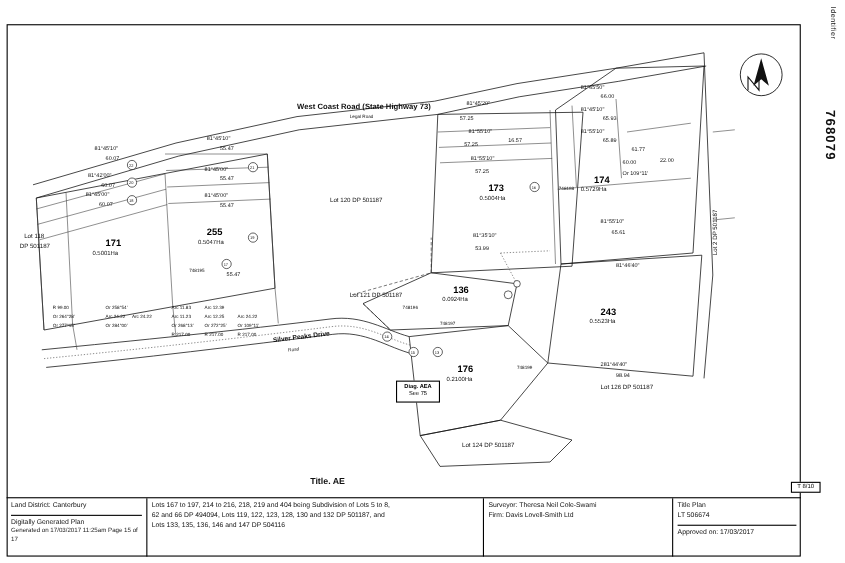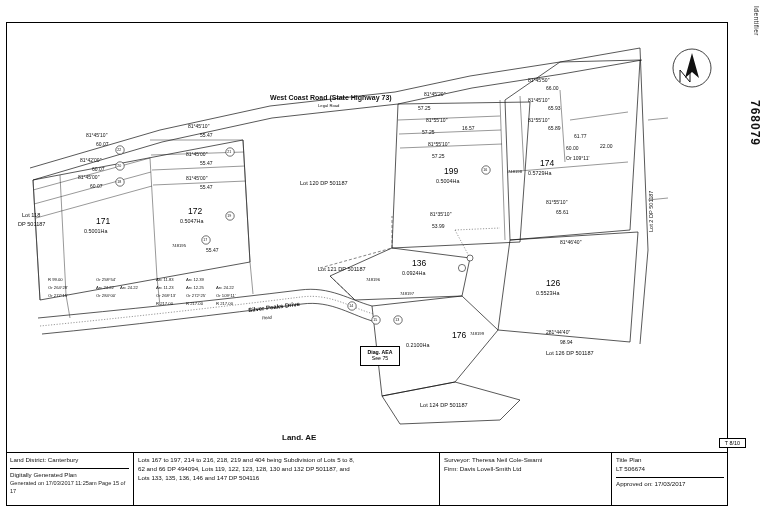--- a/index.html
+++ b/index.html
@@ -44,21 +44,21 @@
   .tb-note{font-size:5.6px;line-height:1.4;color:#222;}
 
   
   .t{position:absolute;font-size:5px;line-height:1.05;color:#111;white-space:nowrap;}
   .t.b{font-weight:bold;}
   .t.s4{font-size:4.2px;}
   .t.s6{font-size:6px;}
   .t.s7{font-size:7px;}
   .t.s8{font-size:8px;font-weight:bold;}
 
-  .lotno{position:absolute;font-size:8.5px;font-weight:normal;color:#000;}
+  .lotno{position:absolute;font-size:8.5px;font-weight:bold;color:#000;}
   .lotarea{position:absolute;font-size:5.4px;color:#111;}
   .lotsub{position:absolute;font-size:5.6px;color:#111;}
 
   svg.plan{position:absolute;left:0;top:0;width:768px;height:512px;}
   svg.plan line, svg.plan path, svg.plan polygon, svg.plan polyline{
     vector-effect:non-scaling-stroke;
   }
   .hair{stroke:#111;stroke-width:.7;fill:none;}
   .thin{stroke:#333;stroke-width:.5;fill:none;}
   .dash{stroke:#333;stroke-width:.6;fill:none;stroke-dasharray:3 2;}
@@ -179,47 +179,47 @@
 
   <div class="t s7 b" style="left:270px;top:94px;">West Coast Road (State Highway 73)</div>
   <div class="t s4" style="left:318px;top:104px;">Legal  Road</div>
 
   <div class="t s6 b" style="left:248px;top:304px;transform:rotate(-7deg);">Silver Peaks Drive</div>
   <div class="t s4" style="left:262px;top:316px;transform:rotate(-7deg);">Road</div>
 
   <div class="lotno" style="left:96px;top:216px;">171</div>
   <div class="lotarea" style="left:84px;top:228px;">0.5001Ha</div>
 
-  <div class="lotno" style="left:188px;top:206px;">172</div>
+  <div class="lotno" style="left:188px;top:206px;">255</div>
   <div class="lotarea" style="left:180px;top:218px;">0.5047Ha</div>
 
-  <div class="lotno" style="left:444px;top:166px;">199</div>
+  <div class="lotno" style="left:444px;top:166px;">173</div>
   <div class="lotarea" style="left:436px;top:178px;">0.5004Ha</div>
 
   <div class="lotno" style="left:540px;top:158px;">174</div>
   <div class="lotarea" style="left:528px;top:170px;">0.5729Ha</div>
 
-  <div class="lotno" style="left:546px;top:278px;">126</div>
+  <div class="lotno" style="left:546px;top:278px;">243</div>
   <div class="lotarea" style="left:536px;top:290px;">0.5523Ha</div>
 
-  <div class="lotno" style="left:416px;top:330px;margin-left:36px;">176</div>
+  <div class="lotno" style="left:416px;top:330px;">176</div>
   <div class="lotarea" style="left:406px;top:342px;">0.2100Ha</div>
 
   <div class="lotno" style="left:412px;top:258px;">136</div>
   <div class="lotarea" style="left:402px;top:270px;">0.0924Ha</div>
 
   <div class="lotsub" style="left:22px;top:212px;">Lot 118</div>
   <div class="lotsub" style="left:18px;top:221px;">DP 501187</div>
   <div class="lotsub" style="left:300px;top:180px;">Lot 120 DP 501187</div>
   <div class="lotsub" style="left:318px;top:266px;">Lot 121 DP 501187</div>
   <div class="lotsub" style="left:420px;top:402px;">Lot 124 DP 501187</div>
   <div class="lotsub" style="left:546px;top:350px;">Lot 126 DP 501187</div>
   <div class="lotsub" style="left:648px;top:232px;transform:rotate(-90deg);transform-origin:left top;">Lot 2 DP 501187</div>
 
-  <div class="t s8" style="left:282px;top:434px;">Land. AE</div>
+  <div class="t s8" style="left:282px;top:434px;">Title. AE</div>
   <div class="diagaea">
     <span>Diag. AEA</span><br>
     <span style="font-weight:normal;">See 75</span>
   </div>
   <div class="t810">T 8/10</div>
 
   <div class="t" style="left:86px;top:133px;">81°45'10"</div>
   <div class="t" style="left:96px;top:142px;">60.07</div>
   <div class="t" style="left:80px;top:158px;">81°42'00"</div>
   <div class="t" style="left:92px;top:167px;">60.07</div>

